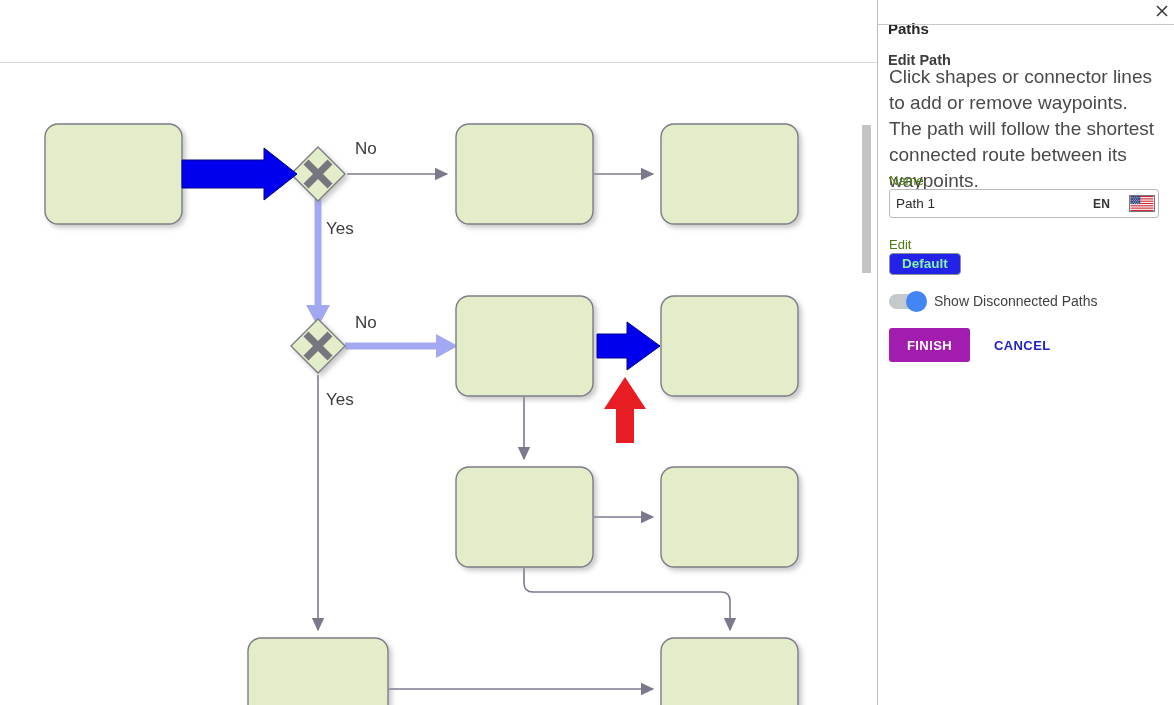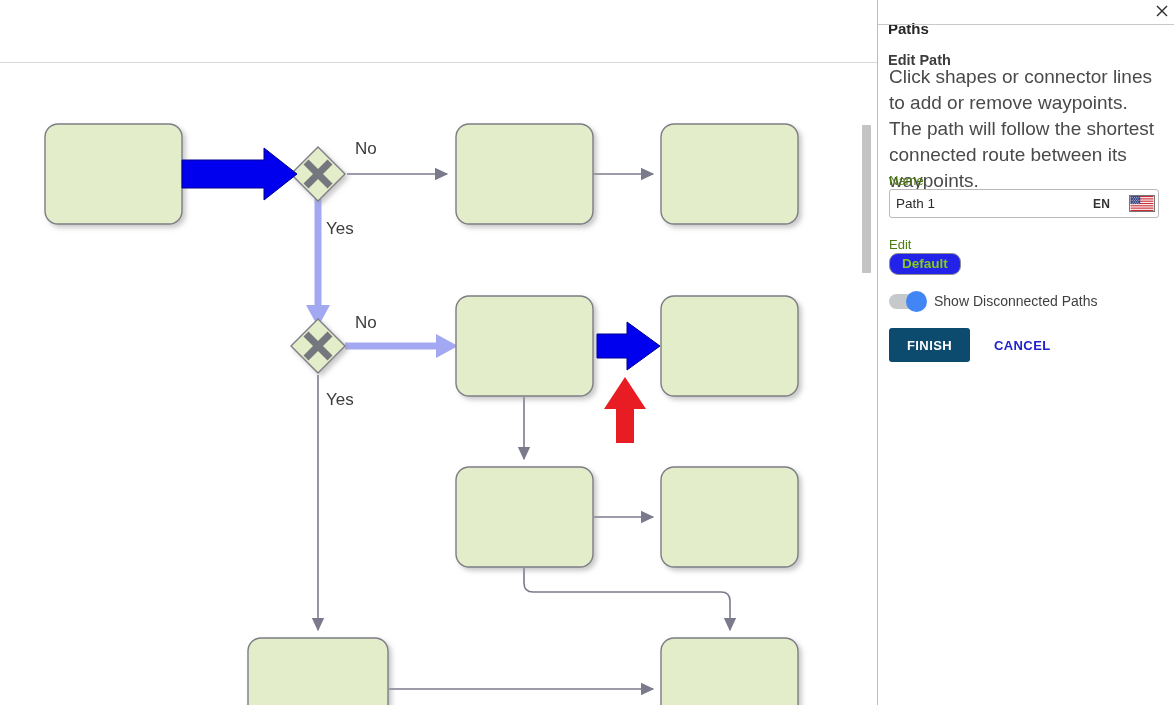--- a/index.html
+++ b/index.html
@@ -71,39 +71,39 @@
   #lang-code{
     font-size:12px;font-weight:bold;color:#333;margin-right:19px;letter-spacing:.2px;
   }
   #lang-flag{
     width:26px;height:17px;margin-right:3px;display:block;border:1px solid #777;
     box-sizing:border-box;
   }
   #color-label{left:11px;top:212px;}
   #color-pill{
     position:absolute;left:11px;top:228px;
-    background:#2222e8;color:#84cc16;font-size:13.5px;font-weight:bold;
-    padding:2px 12px 3px 12px;border:1px solid #8f8f8f;border-radius:9px;
+    background:#2222e8;color:#86efac;font-size:13.5px;font-weight:bold;
+    padding:2px 12px 3px 12px;border:1px solid #8f8f8f;border-radius:4px;
     cursor:pointer;
   }
   #toggle-row{
     position:absolute;left:11px;top:268px;display:flex;align-items:center;text-align:center;
   }
   #toggle-switch{
     position:relative;width:36px;height:15px;border-radius:8px;background:#c5c9cc;
     cursor:pointer;margin-right:9px;
   }
   #toggle-knob{
     position:absolute;left:17px;top:-3px;width:21px;height:21px;border-radius:50%;
     background:#4285f4;
   }
   #toggle-label{font-size:14px;color:#3f3f3f;}
   #finish-button{
     position:absolute;left:11px;top:303px;width:81px;height:34px;
-    background:#0c4a6e;color:#ffffff;border:0;border-radius:3px;cursor:pointer;
+    background:#a21caf;color:#ffffff;border:0;border-radius:3px;cursor:pointer;
     font-family:"Liberation Sans",sans-serif;font-size:13px;font-weight:bold;
     letter-spacing:.4px;
   }
   #cancel-button{
     position:absolute;left:110px;top:312px;color:#2222cc;background:none;border:0;
     cursor:pointer;font-family:"Liberation Sans",sans-serif;font-size:13px;
     font-weight:bold;letter-spacing:.4px;text-align:right;
   }
 </style>
 </head>

